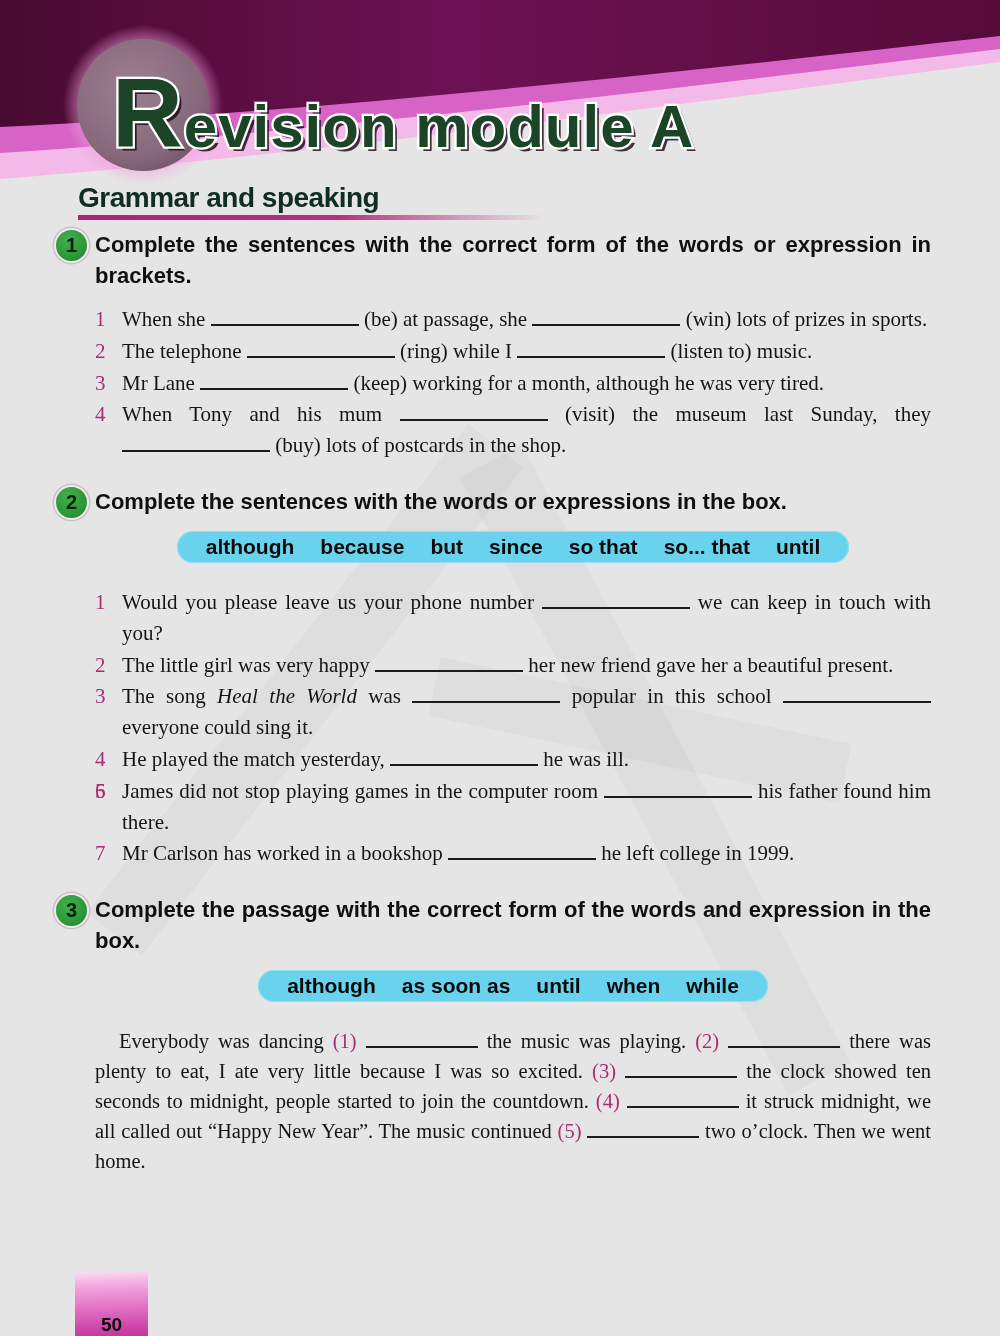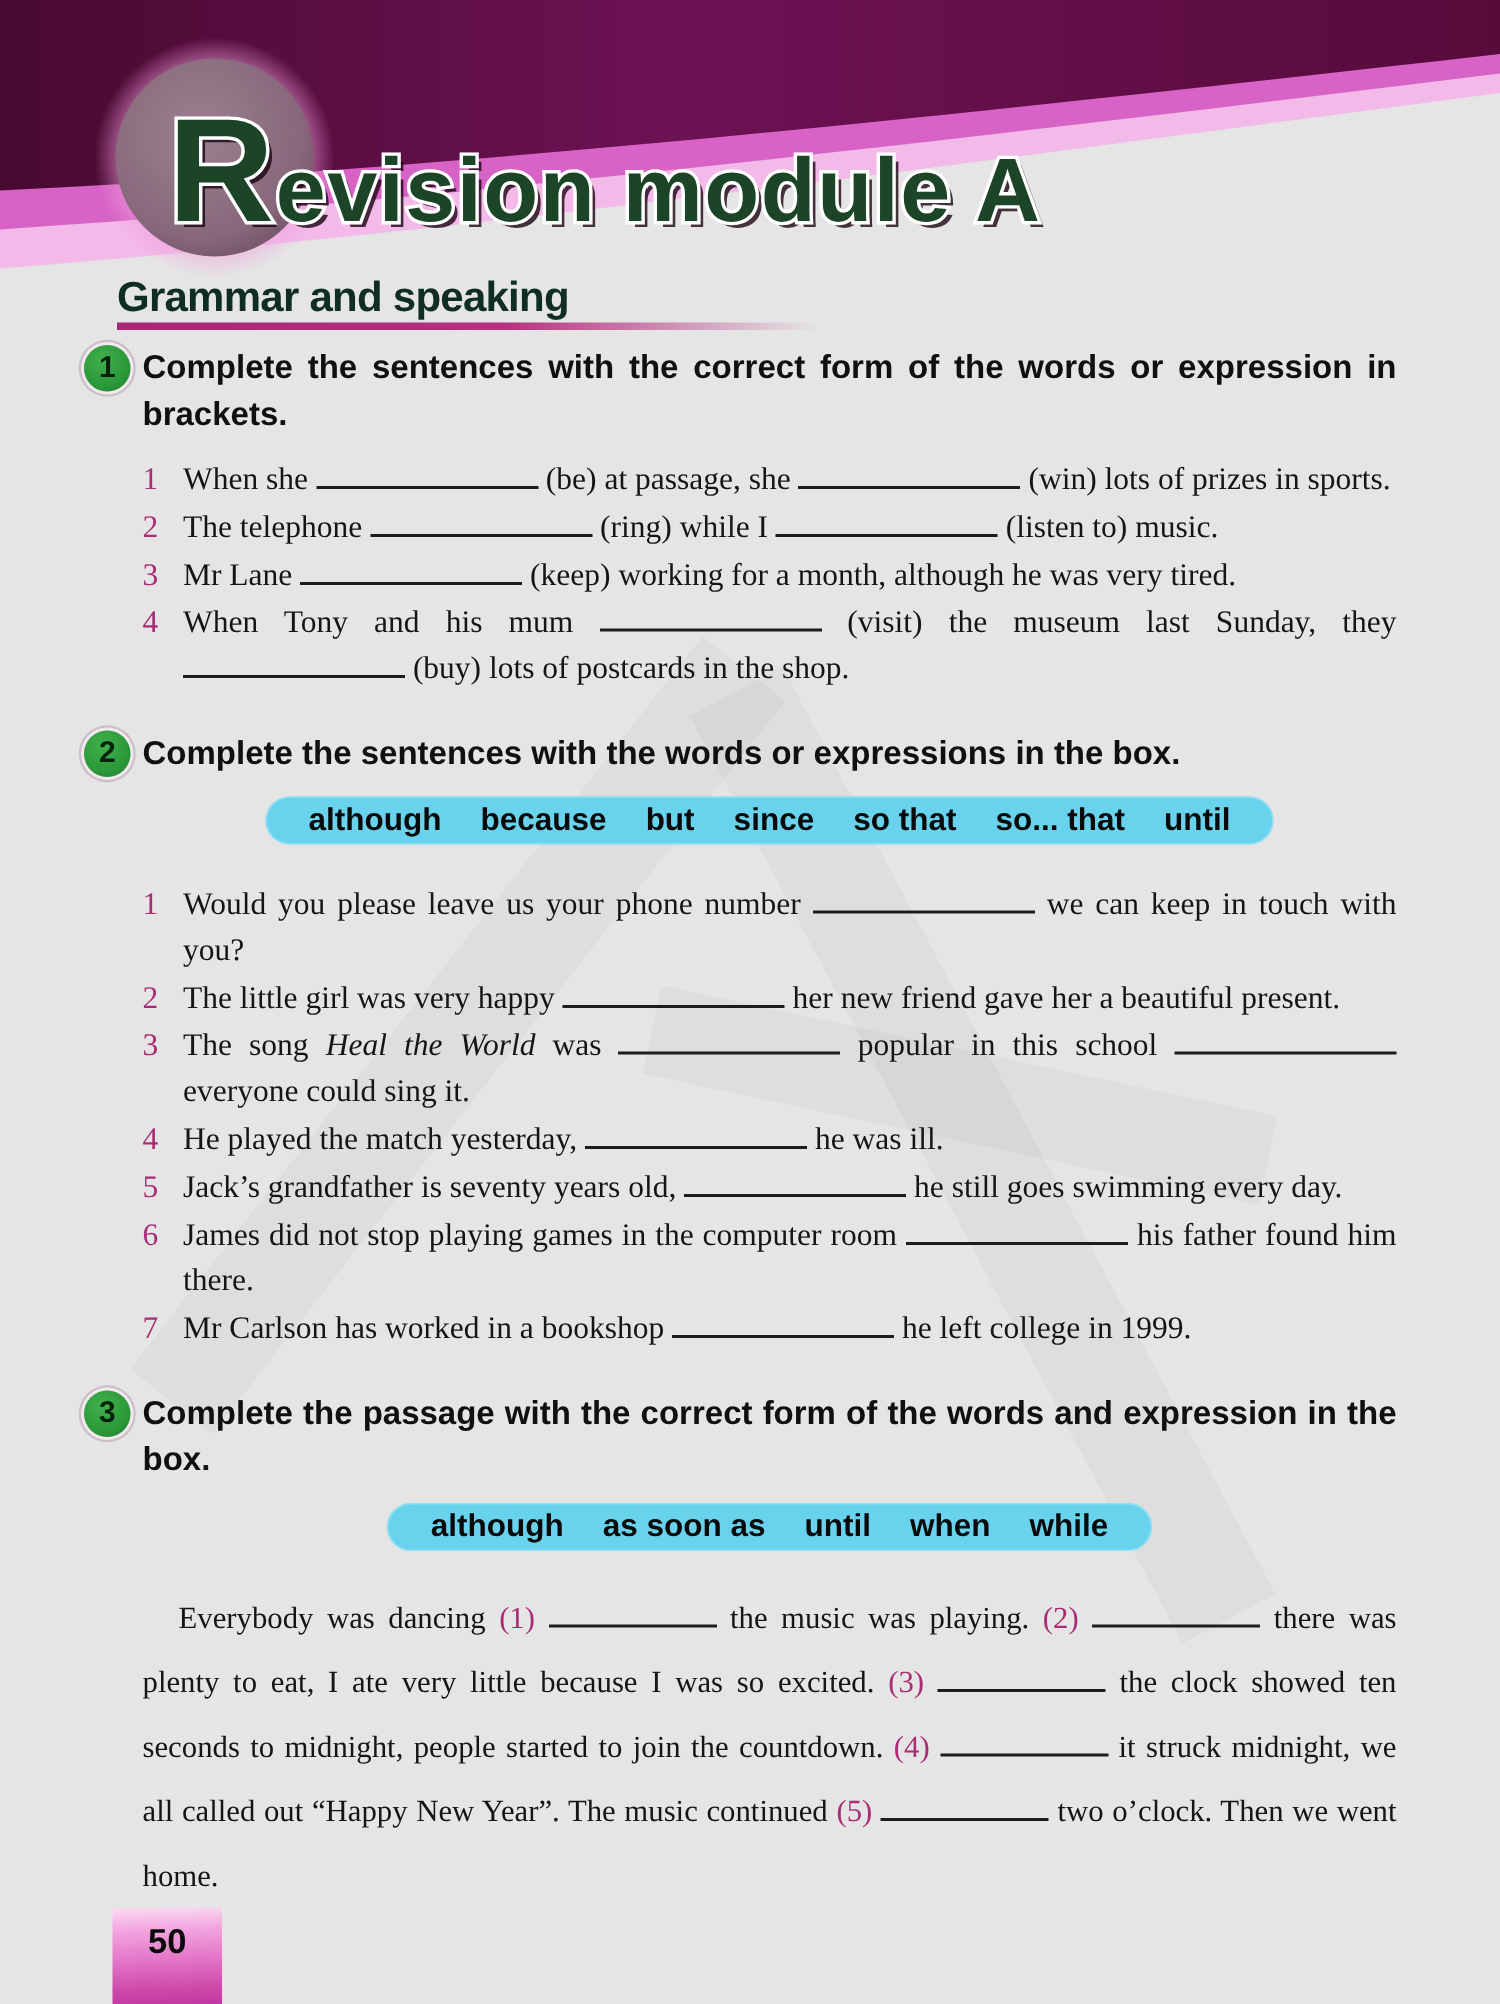--- a/index.html
+++ b/index.html
@@ -36,27 +36,27 @@
   .inum{position:absolute;left:0;top:0;color:#a92d74;}
   .blank{display:inline-block;width:148px;border-bottom:2px solid #1c1c1c;}
   .passage .blank{width:112px;}
   .it{font-style:italic;}
   .mnum{color:#a92d74;}
   .boxwrap{text-align:center;margin:14px 0 24px 0;}
   .wordbox{display:inline-block;background:#69d3ee;border-radius:17px;padding:3px 16px;
        font-family:"Liberation Sans",sans-serif;font-weight:bold;font-size:21px;
        line-height:26px;color:#0a0a0a;box-shadow:0 0 0 1px #8fe0f4 inset;}
   .word{margin:0 13px;white-space:nowrap;}
-  .passage{font-size:20.5px;line-height:43px;text-align:justify;text-indent:24px;margin-top:2px;}
+  .passage{font-size:20.5px;line-height:30px;text-align:justify;text-indent:24px;margin-top:2px;}
 
   
   .pagenum{position:absolute;left:75px;top:1272px;width:73px;height:64px;z-index:2;
        background:linear-gradient(178deg,#fbdcf2 0%,#f3a7e0 22%,#e273c6 55%,#cc47a8 85%,#c237a0 100%);
-       display:flex;justify-content:center;align-items:flex-start;padding-top:9px;box-sizing:border-box;
-       font-family:"Liberation Sans",sans-serif;font-weight:bold;font-size:23px;color:#0b0b0b;}
+       display:flex;justify-content:center;align-items:flex-end;padding-top:9px;box-sizing:border-box;
+       font-family:"Liberation Sans",sans-serif;font-weight:bold;font-size:19px;color:#0b0b0b;}
 </style>
 </head>
 <body>
 
 <div class="page">
 
   <div class="wm wm1"></div>
   <div class="wm wm2"></div>
   <div class="wm wm3"></div>
 
@@ -110,21 +110,21 @@
         <span>Complete the sentences with the words or expressions in the box.</span>
       </div>
       <div class="boxwrap">
         <span class="wordbox"><span class="word">although</span><span class="word">because</span><span class="word">but</span><span class="word">since</span><span class="word">so that</span><span class="word">so... that</span><span class="word">until</span></span>
       </div>
       <div class="items">
           <div class="item"><span class="inum">1</span><span><span class="txt">Would you please leave us your phone number </span><span class="blank"></span><span class="txt"> we can keep in touch with you?</span></span></div>
           <div class="item"><span class="inum">2</span><span><span class="txt">The little girl was very happy </span><span class="blank"></span><span class="txt"> her new friend gave her a beautiful present.</span></span></div>
           <div class="item"><span class="inum">3</span><span><span class="txt">The song </span><span class="it">Heal the World</span><span class="txt"> was </span><span class="blank"></span><span class="txt"> popular in this school </span><span class="blank"></span><span class="txt"> everyone could sing it.</span></span></div>
           <div class="item"><span class="inum">4</span><span><span class="txt">He played the match yesterday, </span><span class="blank"></span><span class="txt"> he was ill.</span></span></div>
-          <div class="item"><span class="inum">5</span><span><span class="txt">Jack’s grandfather is seventy years old, </span><span class="blank"></span><span class="txt"> he still goes swimming every day.</span></span></div>
+          <div class="item"><span class="inum">5</span></div>
           <div class="item"><span class="inum">6</span><span><span class="txt">James did not stop playing games in the computer room </span><span class="blank"></span><span class="txt"> his father found him there.</span></span></div>
           <div class="item"><span class="inum">7</span><span><span class="txt">Mr Carlson has worked in a bookshop </span><span class="blank"></span><span class="txt"> he left college in 1999.</span></span></div>
         </div>
     </div>
 
     <div class="exercise">
       <div class="ex-head">
         <span class="excircle">3</span>
         <span>Complete the passage with the correct form of the words and expression in the box.</span>
       </div>

